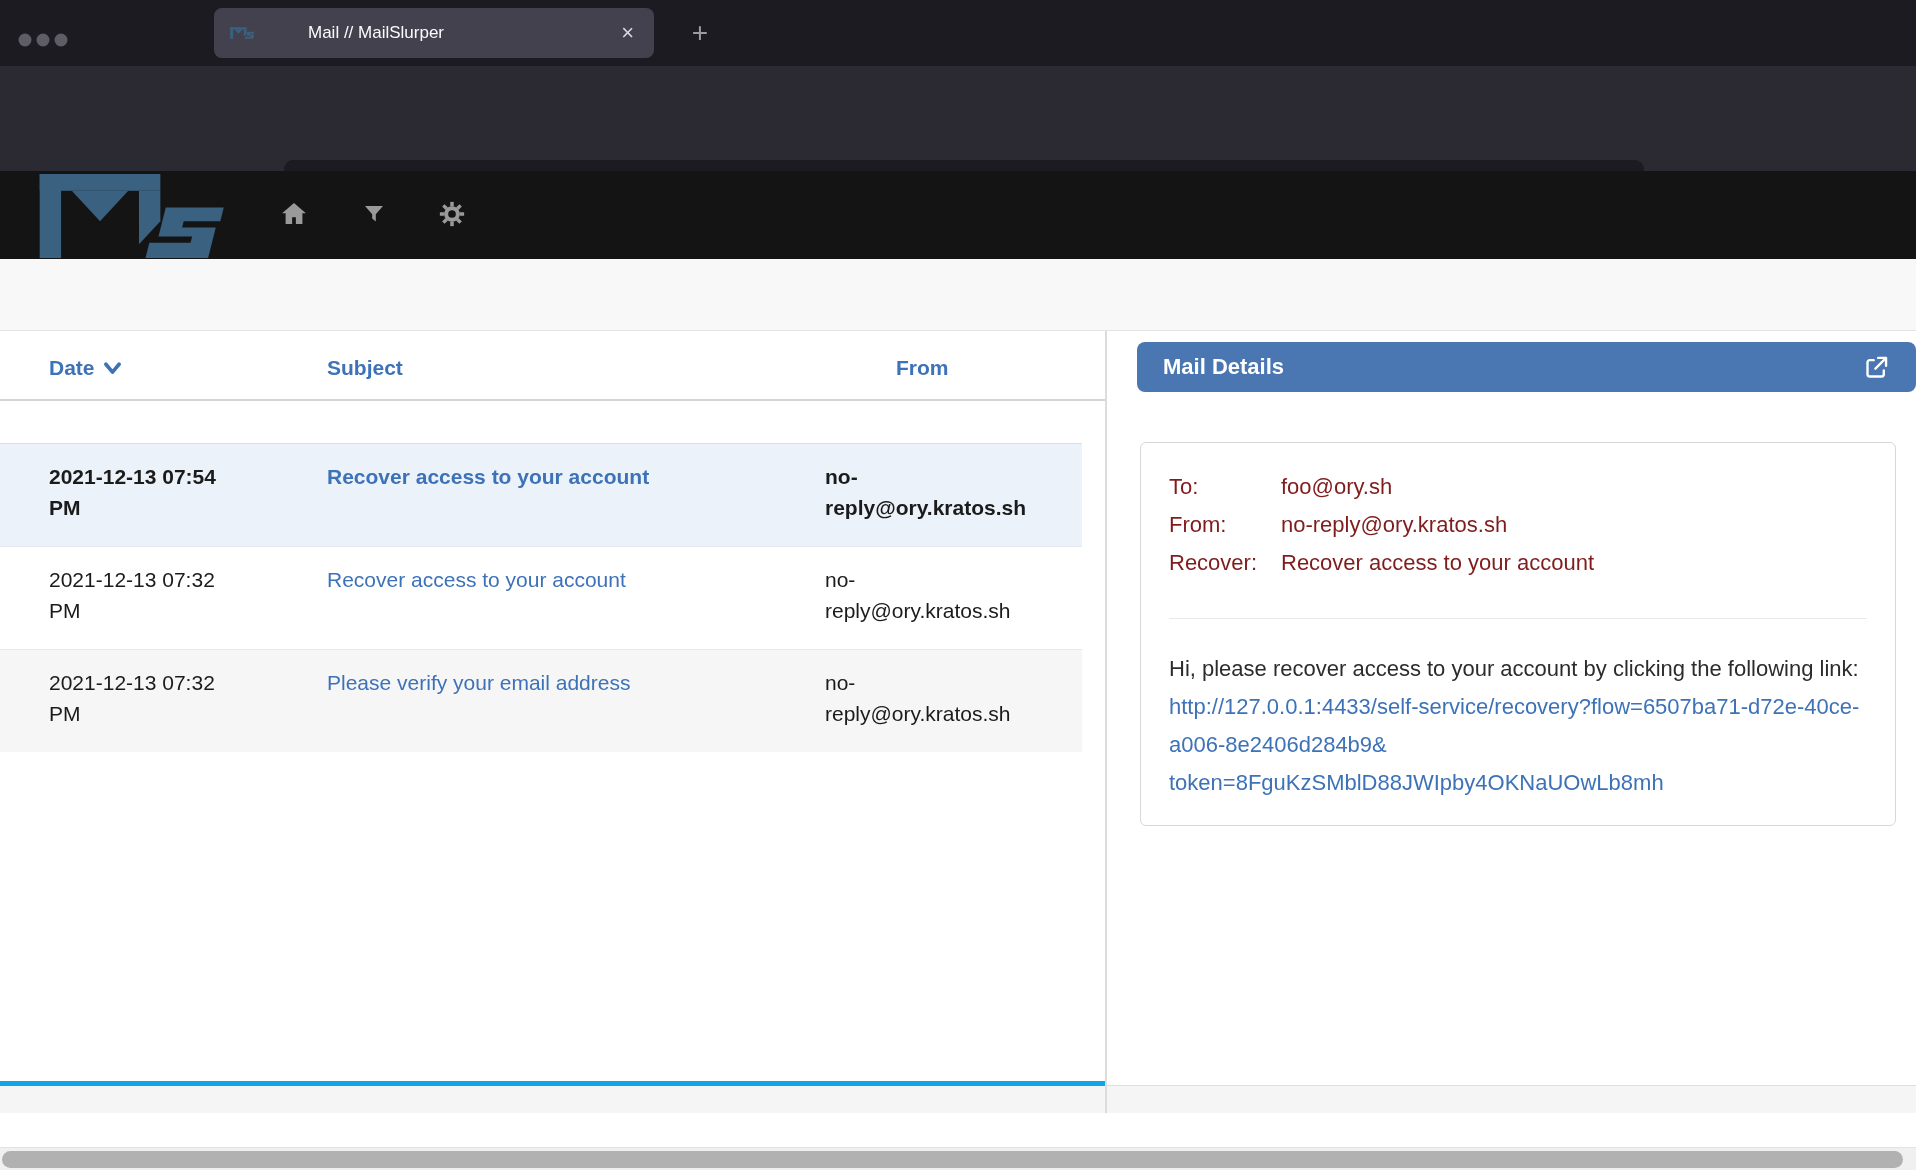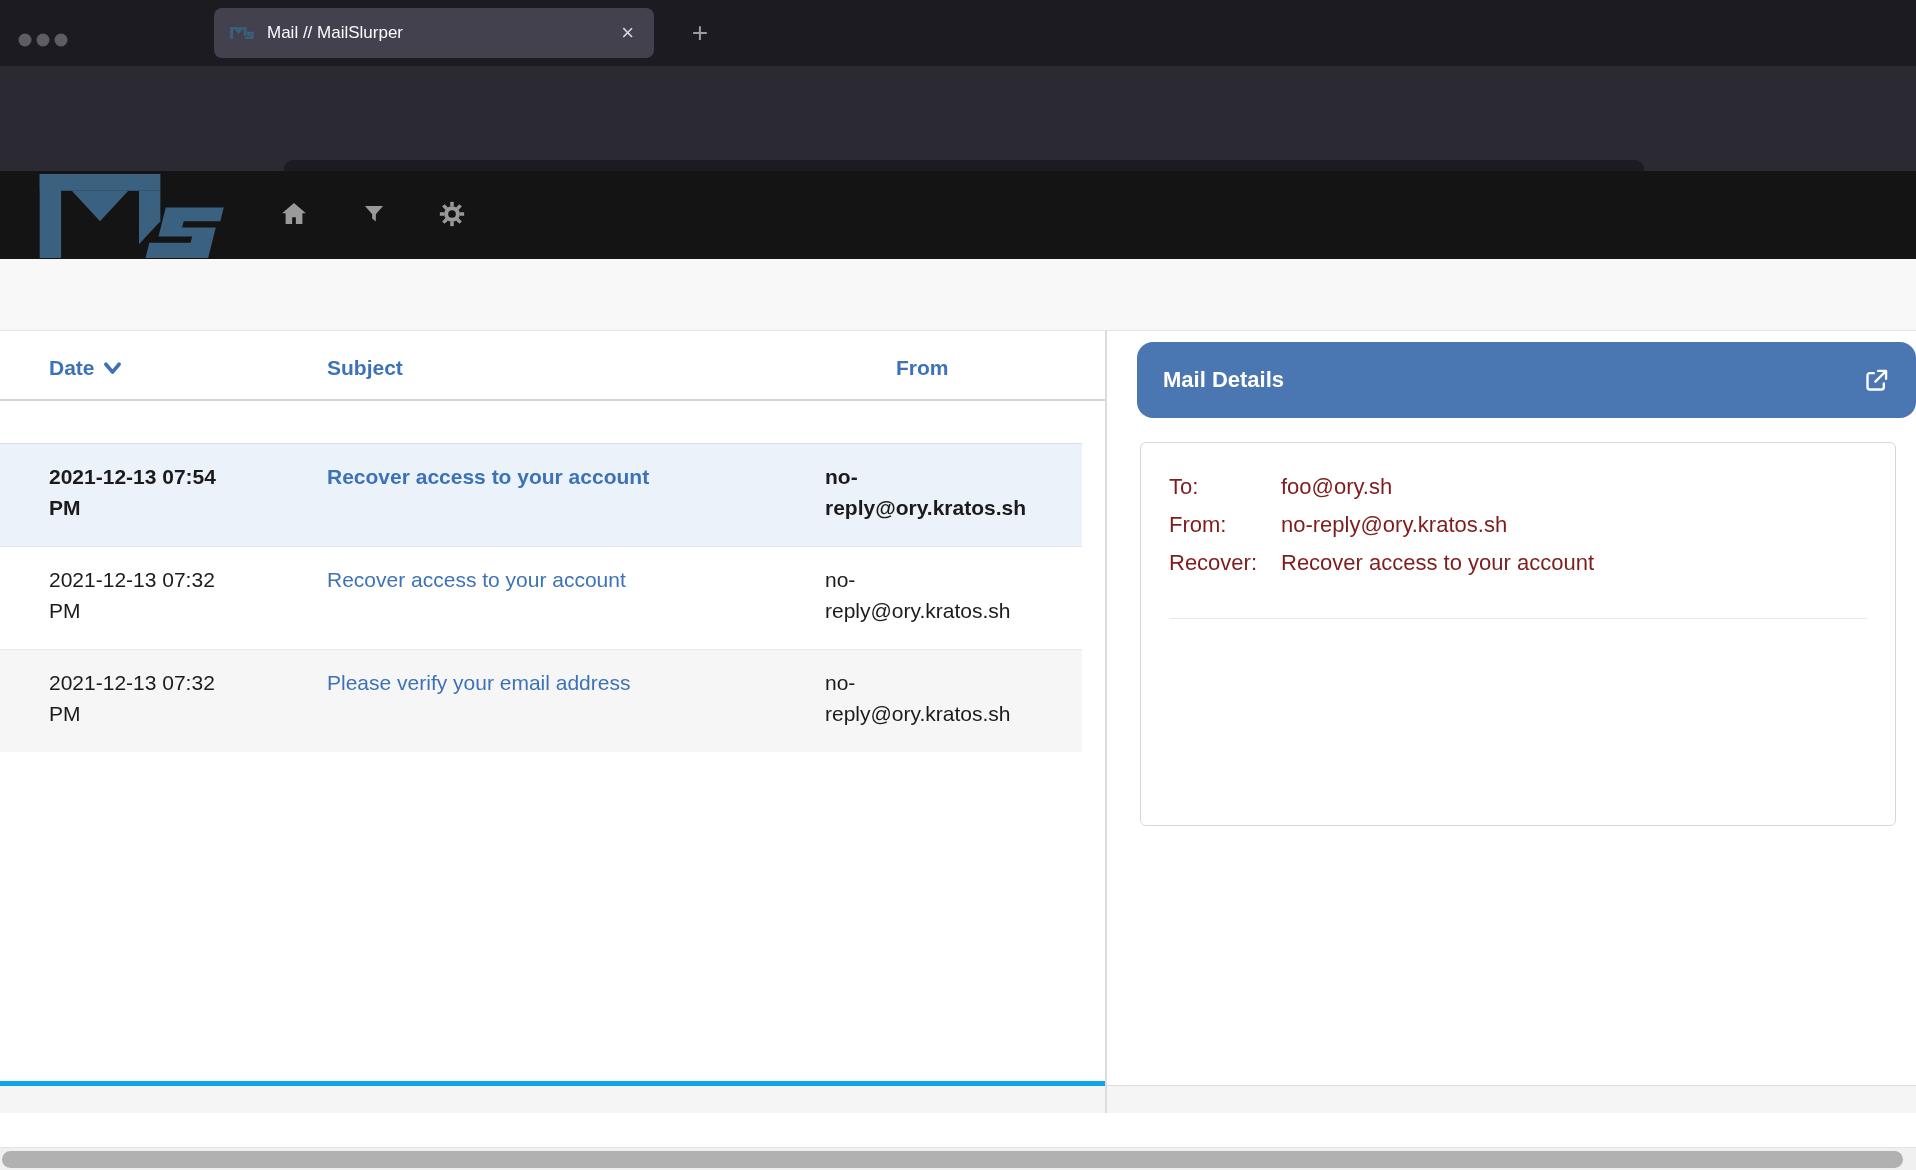--- a/index.html
+++ b/index.html
@@ -5,21 +5,21 @@
   html,body{margin:0;padding:0;background:#e9e9e9;}
   *{box-sizing:border-box;}
   #app{position:relative;width:1916px;height:1170px;overflow:hidden;
        background:#f5f5f6;font-family:"Liberation Sans",sans-serif;
        -webkit-font-smoothing:antialiased;}
 
   
   .tabbar{position:absolute;left:0;top:0;width:1916px;height:66px;background:#1c1b22;}
   .win-dots{position:absolute;left:18px;top:33px;}
   .tab{position:absolute;left:214px;top:8px;width:440px;height:50px;background:#42414d;
-       border-radius:8px;display:flex;align-items:center;padding:0 16px;color:#fbfbfe;}
+       border-radius:8px;display:flex;align-items:center;padding:0 16px;color:#fbfbfe;gap:41px;}
   .tab-favicon{width:24px;height:14px;margin-right:13px;flex:0 0 auto;}
   .tab-title{font-size:17px;flex:1;white-space:nowrap;overflow:hidden;}
   .tab-close{font-size:22px;color:#d7d7de;padding:0 4px;cursor:default;line-height:1;}
   .newtab{position:absolute;left:678px;top:8px;width:44px;height:50px;display:flex;
           align-items:center;justify-content:center;font-size:28px;color:#9b9ba6;}
 
   .navbar{position:absolute;left:0;top:66px;width:1916px;height:105px;background:#2b2a33;}
   .nav-ic{position:absolute;top:108px;width:32px;height:32px;}
   .urlbar{position:absolute;left:284px;top:94px;width:1360px;height:63px;background:#1c1b22;
           border-radius:9px;display:flex;align-items:center;padding:0 18px 0 24px;}
@@ -63,22 +63,22 @@
   .rows{position:absolute;left:0;top:112px;width:1082px;}
   .row{position:relative;height:103px;border-top:1px solid #e5e8ec;background:#fff;}
   .row.odd{background:#f6f6f6;}
   .row.selected{background:var(--selected_row,#ecf2fa);border-top-color:#dadfe6;}
   .cell{position:absolute;top:17px;font-size:21px;line-height:31px;color:#1b1b1b;}
   .cell.date{left:49px;width:185px;}
   .cell.subject{left:327px;width:470px;color:var(--link_blue,#3d72b8);text-decoration:none;cursor:pointer;}
   .cell.from{left:825px;width:214px;word-break:break-word;}
   .row.selected .cell{font-weight:bold;}
 
-  .details-header{position:absolute;left:30px;top:11px;width:779px;height:76px;
-                  background:var(--accent_blue,#4a77b2);border-radius:16px;display:flex;
+  .details-header{position:absolute;left:30px;top:11px;width:779px;height:50px;
+                  background:var(--accent_blue,#4a77b2);border-radius:8px;display:flex;
                   align-items:center;padding:0 26px;}
   .details-title{color:#fff;font-size:22px;font-weight:bold;flex:1;}
   .details-card{position:absolute;left:33px;top:111px;width:756px;height:384px;background:#fff;
                 border:1px solid #d8d8d8;border-radius:6px;padding:25px 28px;}
   .dline{display:grid;grid-template-columns:112px auto;font-size:22px;line-height:38px;color:#7f1d1d;}
   .dsep{border:none;border-top:1px solid #e9e9e9;margin:36px 0 0 0;}
   .dbody{margin:31px 0 0 0;width:702px;font-size:22px;line-height:38px;color:#2c2c2c;}
   .dbody a{color:var(--link_blue,#3d72b8);text-decoration:none;cursor:pointer;}
 
   
@@ -290,20 +290,21 @@
       </div>
       <div class="dline">
         <span>From:</span>
         <span>no-reply@ory.kratos.sh</span>
       </div>
       <div class="dline">
         <span>Recover:</span>
         <span>Recover access to your account</span>
       </div>
       <hr class="dsep">
+      <p class="dbody"><span>Hi, please recover access to your account by clicking the following link: </span><a>http://127.0.0.1:4433/self-service<wbr>/recovery?flow=6507ba71-d72e-40ce-a006-8e2406d284b9&amp;<wbr>token=8FguKzSMblD88JWIpby4OKNaUOwLb8mh</a></p>
     </div>
   </div>
 
   <div class="whitestrip"></div>
   <div class="scrollzone">
     <div class="scrollthumb"></div>
   </div>
 
 </div>
 

